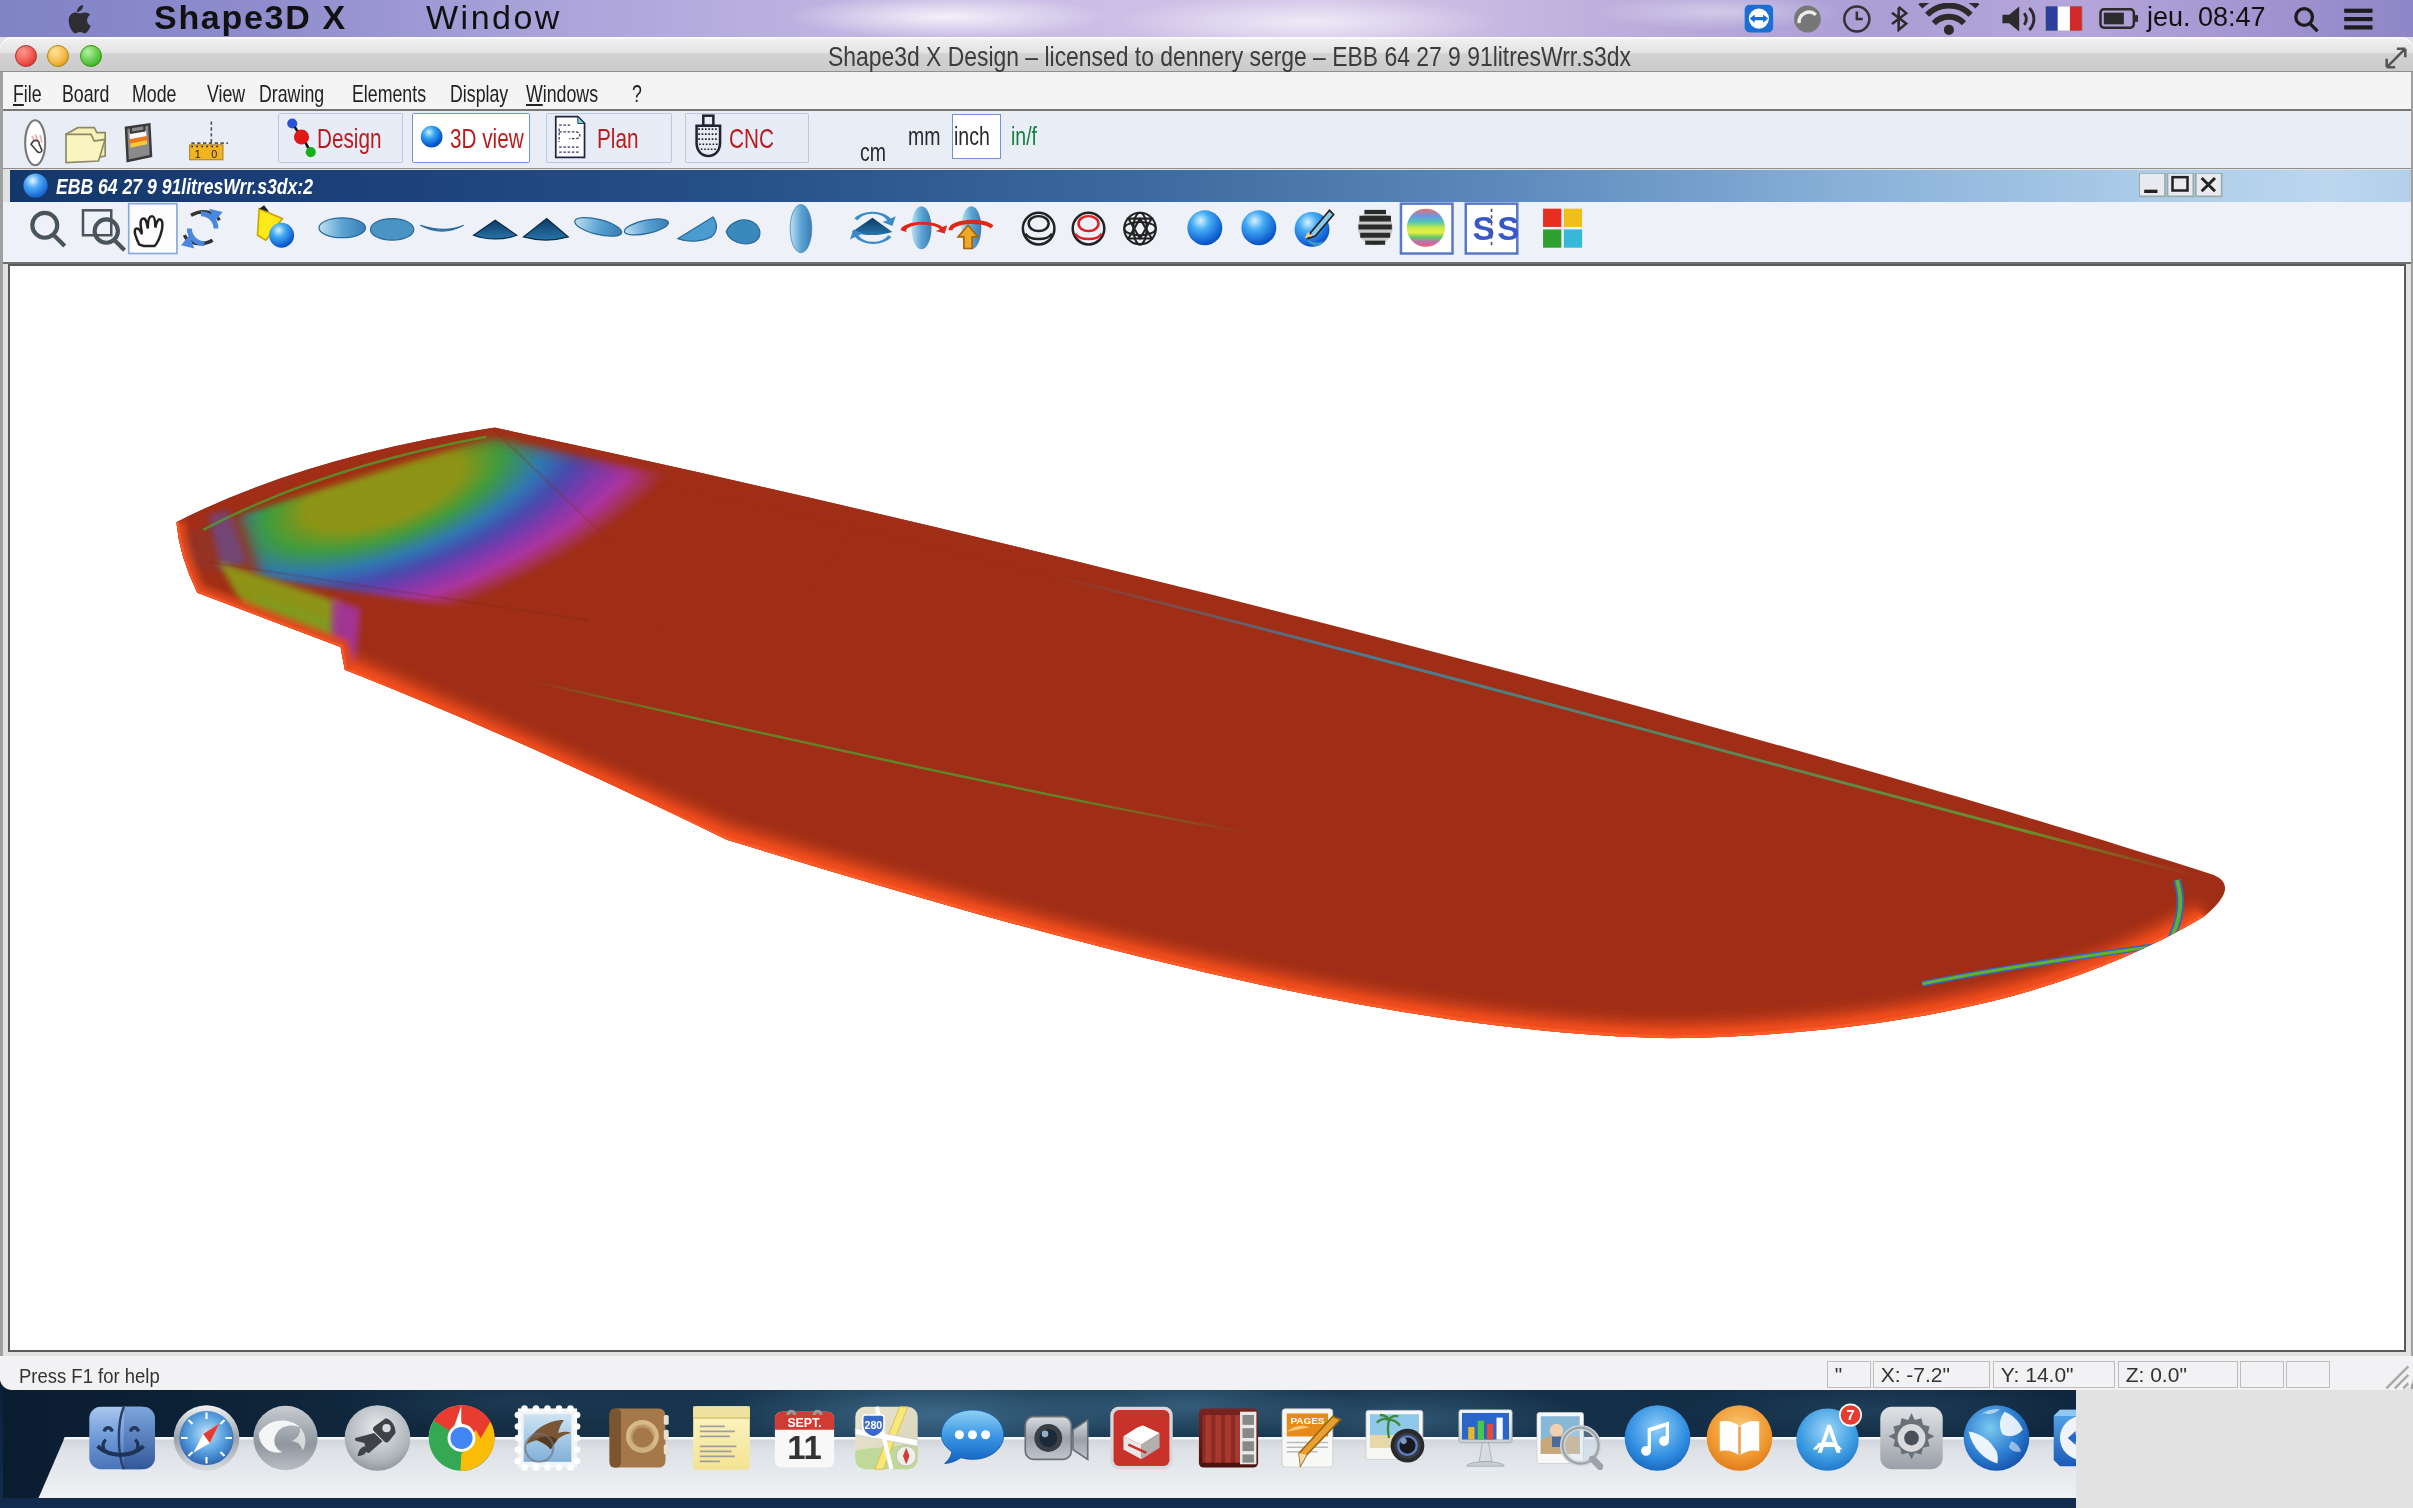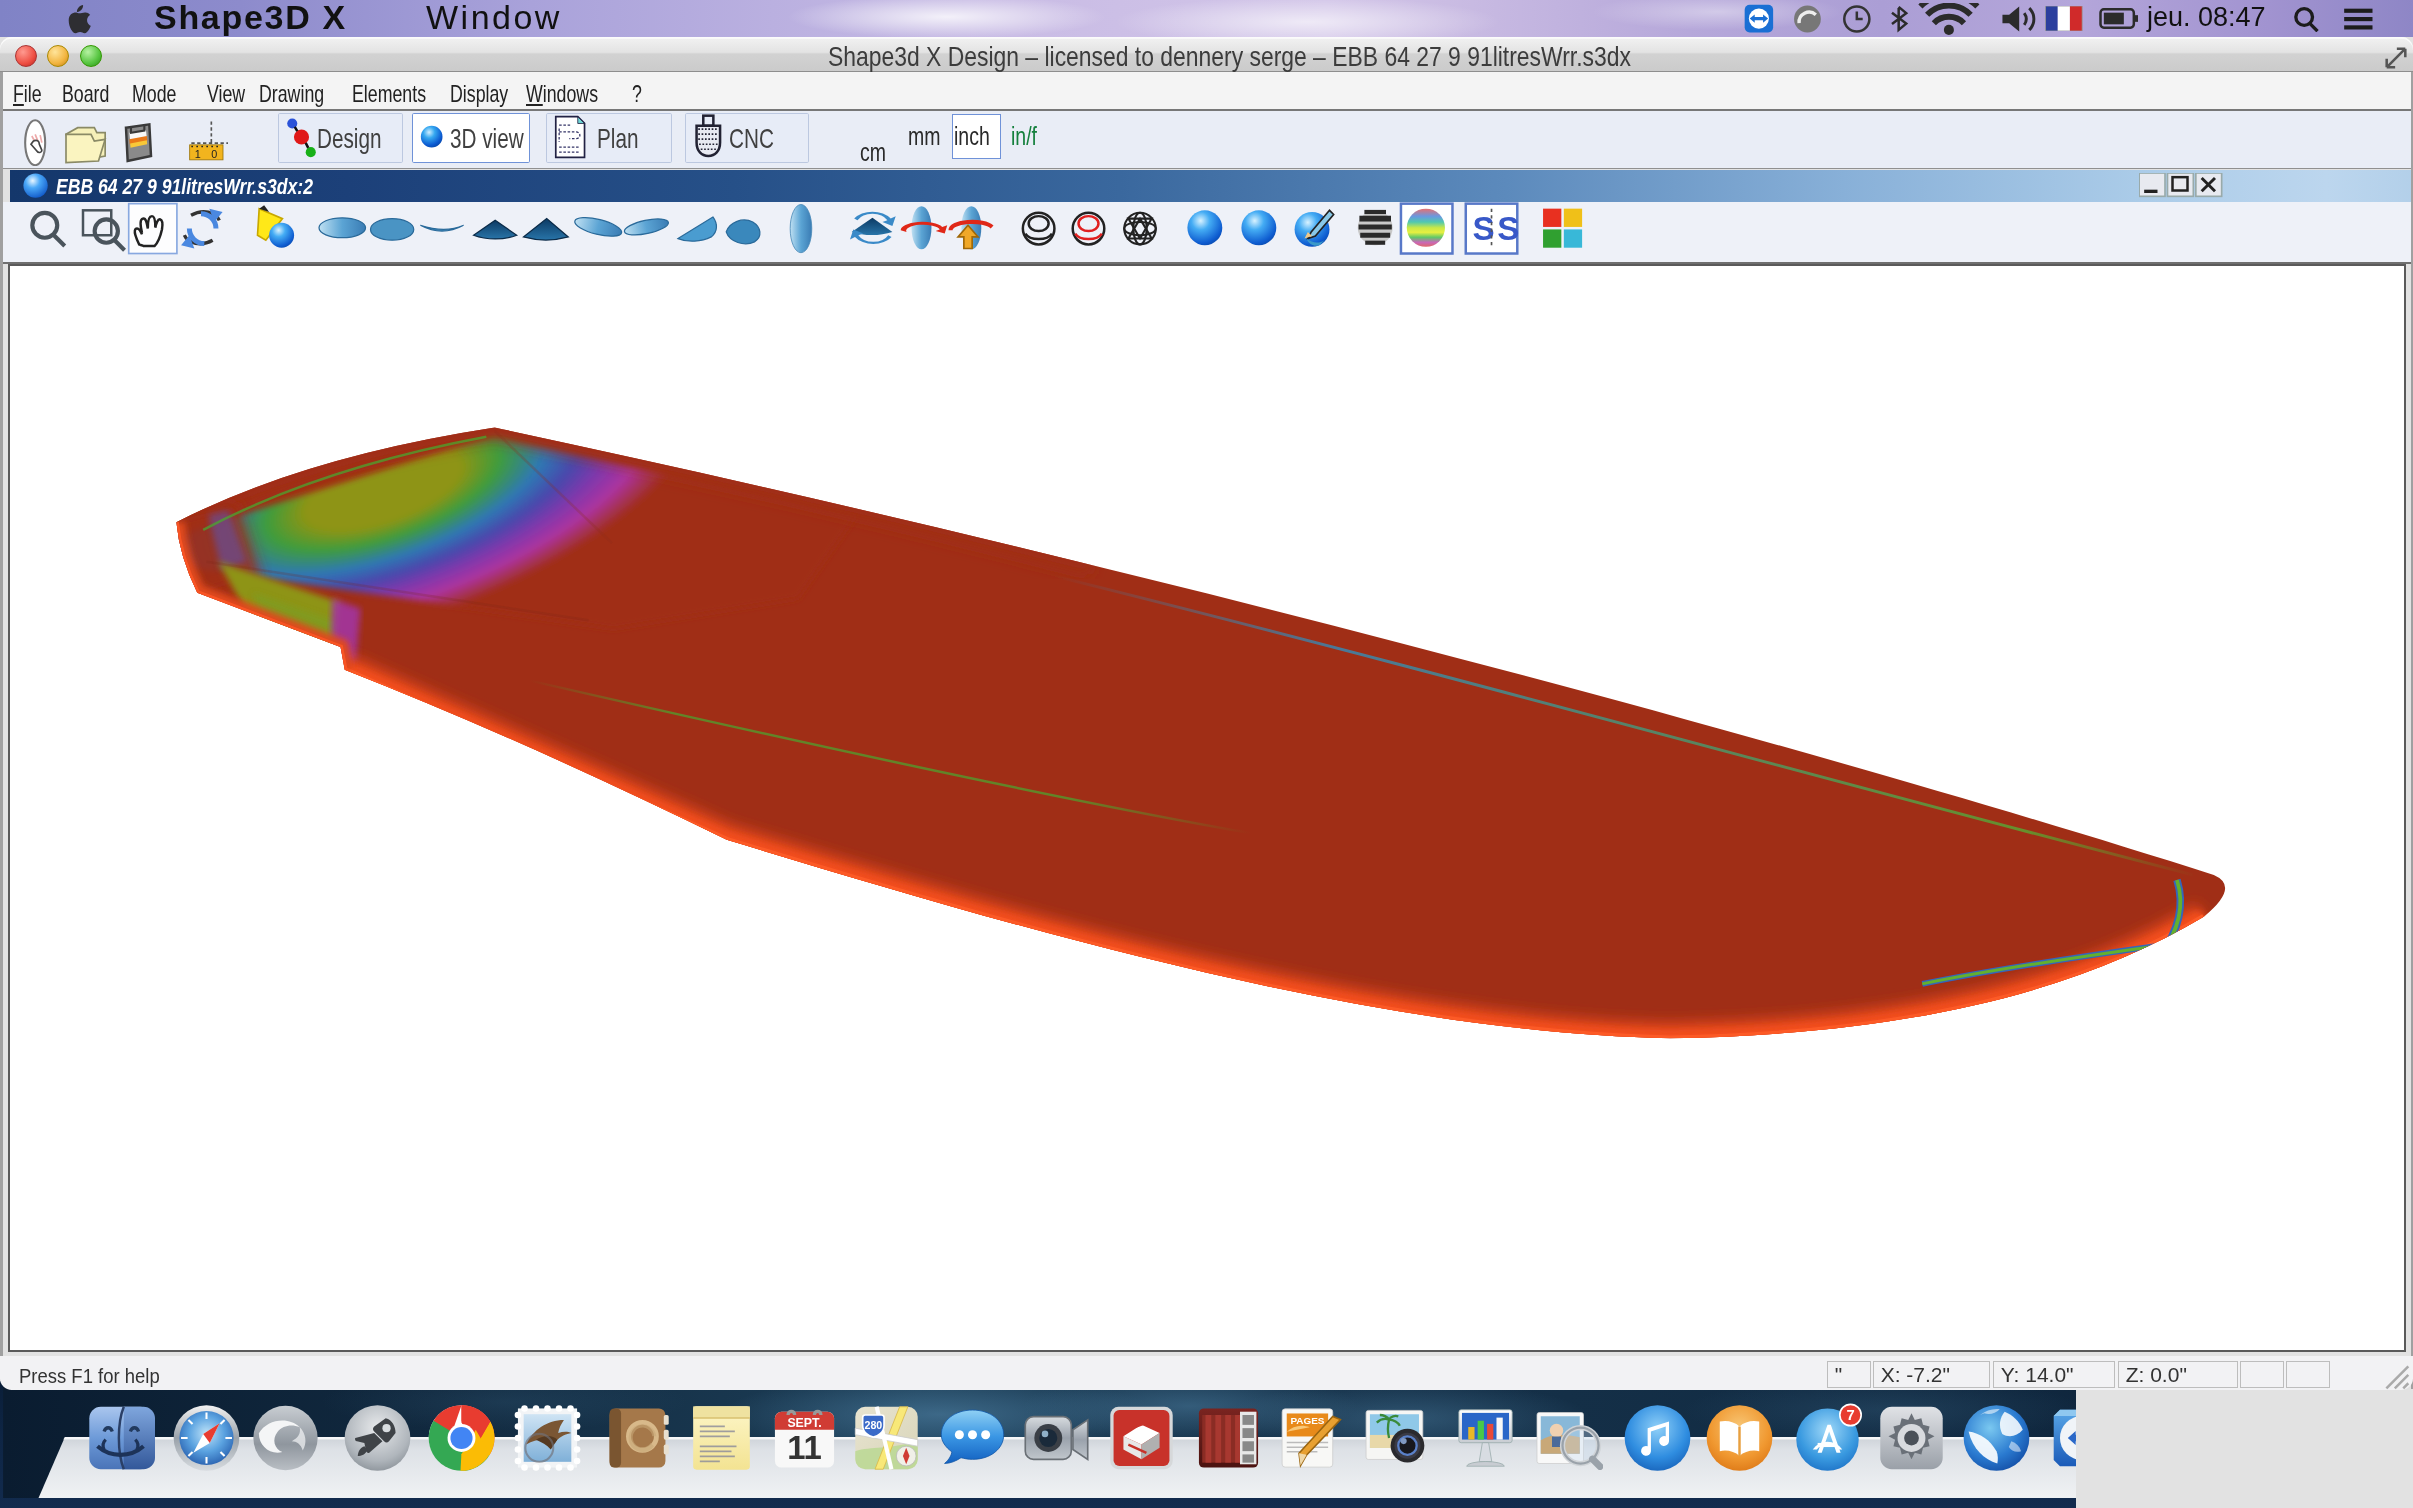--- a/index.html
+++ b/index.html
@@ -7,21 +7,21 @@
  background:linear-gradient(90deg,#8083c6 0%,#8d8bcc 10%,#a9a2da 22%,#bab0e0 32%,#c9bce5 42%,#d2c5e8 55%,#cabce3 60%,#b6a8da 70%,#ab9ed5 78%,#b4a6da 86%,#a193d0 94%,#8e86c6 100%);}
 #menubar .txt{position:absolute;top:0;height:37px;line-height:34px;color:#111;font-size:25px;}
 #titlebar{position:absolute;left:0;top:37px;width:2413px;height:35px;
  background:linear-gradient(180deg,#f2f2f2 0%,#e3e3e3 45%,#d2d2d2 50%,#cbcbcb 100%);
  border-radius:11.7px 11.7px 0 0; box-shadow:inset 0 1.7px 0 #fbfbfb; border-bottom:1.7px solid #8e8e8e;box-sizing:border-box;}
 .tl{position:absolute;top:45px;width:20px;height:20px;border-radius:50%;}
 #titletext{position:absolute;top:37px;left:828px;height:35px;line-height:39px;font-size:28px;color:#3c3c3c;}
 #menurow{position:absolute;left:0;top:72px;width:2413px;height:39px;background:#f4f4f4;border-bottom:2.5px solid #777;box-sizing:border-box;}
 #menurow>span{position:absolute;top:0;height:37px;line-height:44px;font-size:24px;color:#222;}
 #toolbar{position:absolute;left:0;top:111px;width:2413px;height:58px;background:#e9edf6;border-bottom:1.7px solid #909090;box-sizing:border-box;}
-.tbtn{position:absolute;top:1.7px;height:50px;border:1.7px solid #bcc8e0;background:#e7ecf7;border-radius:1.7px;color:#404040;font-size:28px;line-height:49px;text-align:left;box-sizing:border-box;}
+.tbtn{position:absolute;top:1.7px;height:50px;border:1.7px solid #bcc8e0;background:#e7ecf7;border-radius:1.7px;color:#b91c1c;font-size:28px;line-height:49px;text-align:left;box-sizing:border-box;}
 .tbtn span{white-space:nowrap;}
 #childtitle{position:absolute;left:10px;top:170px;width:2413px;height:32px;
  background:linear-gradient(90deg,#14376b 0%,#1c4079 14%,#265088 30%,#3a689e 46%,#5c8abc 62%,#88b0d8 76%,#aacbe8 88%,#bcd6ee 96%,#b2cfe9 100%);font-style:italic;}
 #childtitle .t{position:absolute;left:46px;top:0;height:32px;line-height:34px;color:#fff;font-weight:bold;font-size:22px;}
 #iconrow{position:absolute;left:0;top:202px;width:2413px;height:62px;background:#eef1f8;border-bottom:2.5px solid #6f6f6f;box-sizing:border-box;}
 #canvaswrap{position:absolute;left:8.4px;top:264px;width:2398px;height:1088px;background:#fff;border:2.5px solid #5a5a5a;box-sizing:border-box;overflow:hidden;}
 #statusbar{position:absolute;left:0;top:1356px;width:2413px;height:34px;background:#f2f2f4;border-radius:0 0 11.7px 11.7px;z-index:2;}
 #statusbar .f{position:absolute;top:5px;height:27px;border:1.7px solid #bdbdbd;font-size:21px;color:#333;line-height:25px;padding-left:6.7px;box-sizing:border-box;}
 #dock{position:absolute;left:0;top:1381px;width:2076px;height:127px;overflow:hidden;
  background:linear-gradient(180deg,#0a1e38 0%,#0e2544 40%,#122b4e 100%);}

